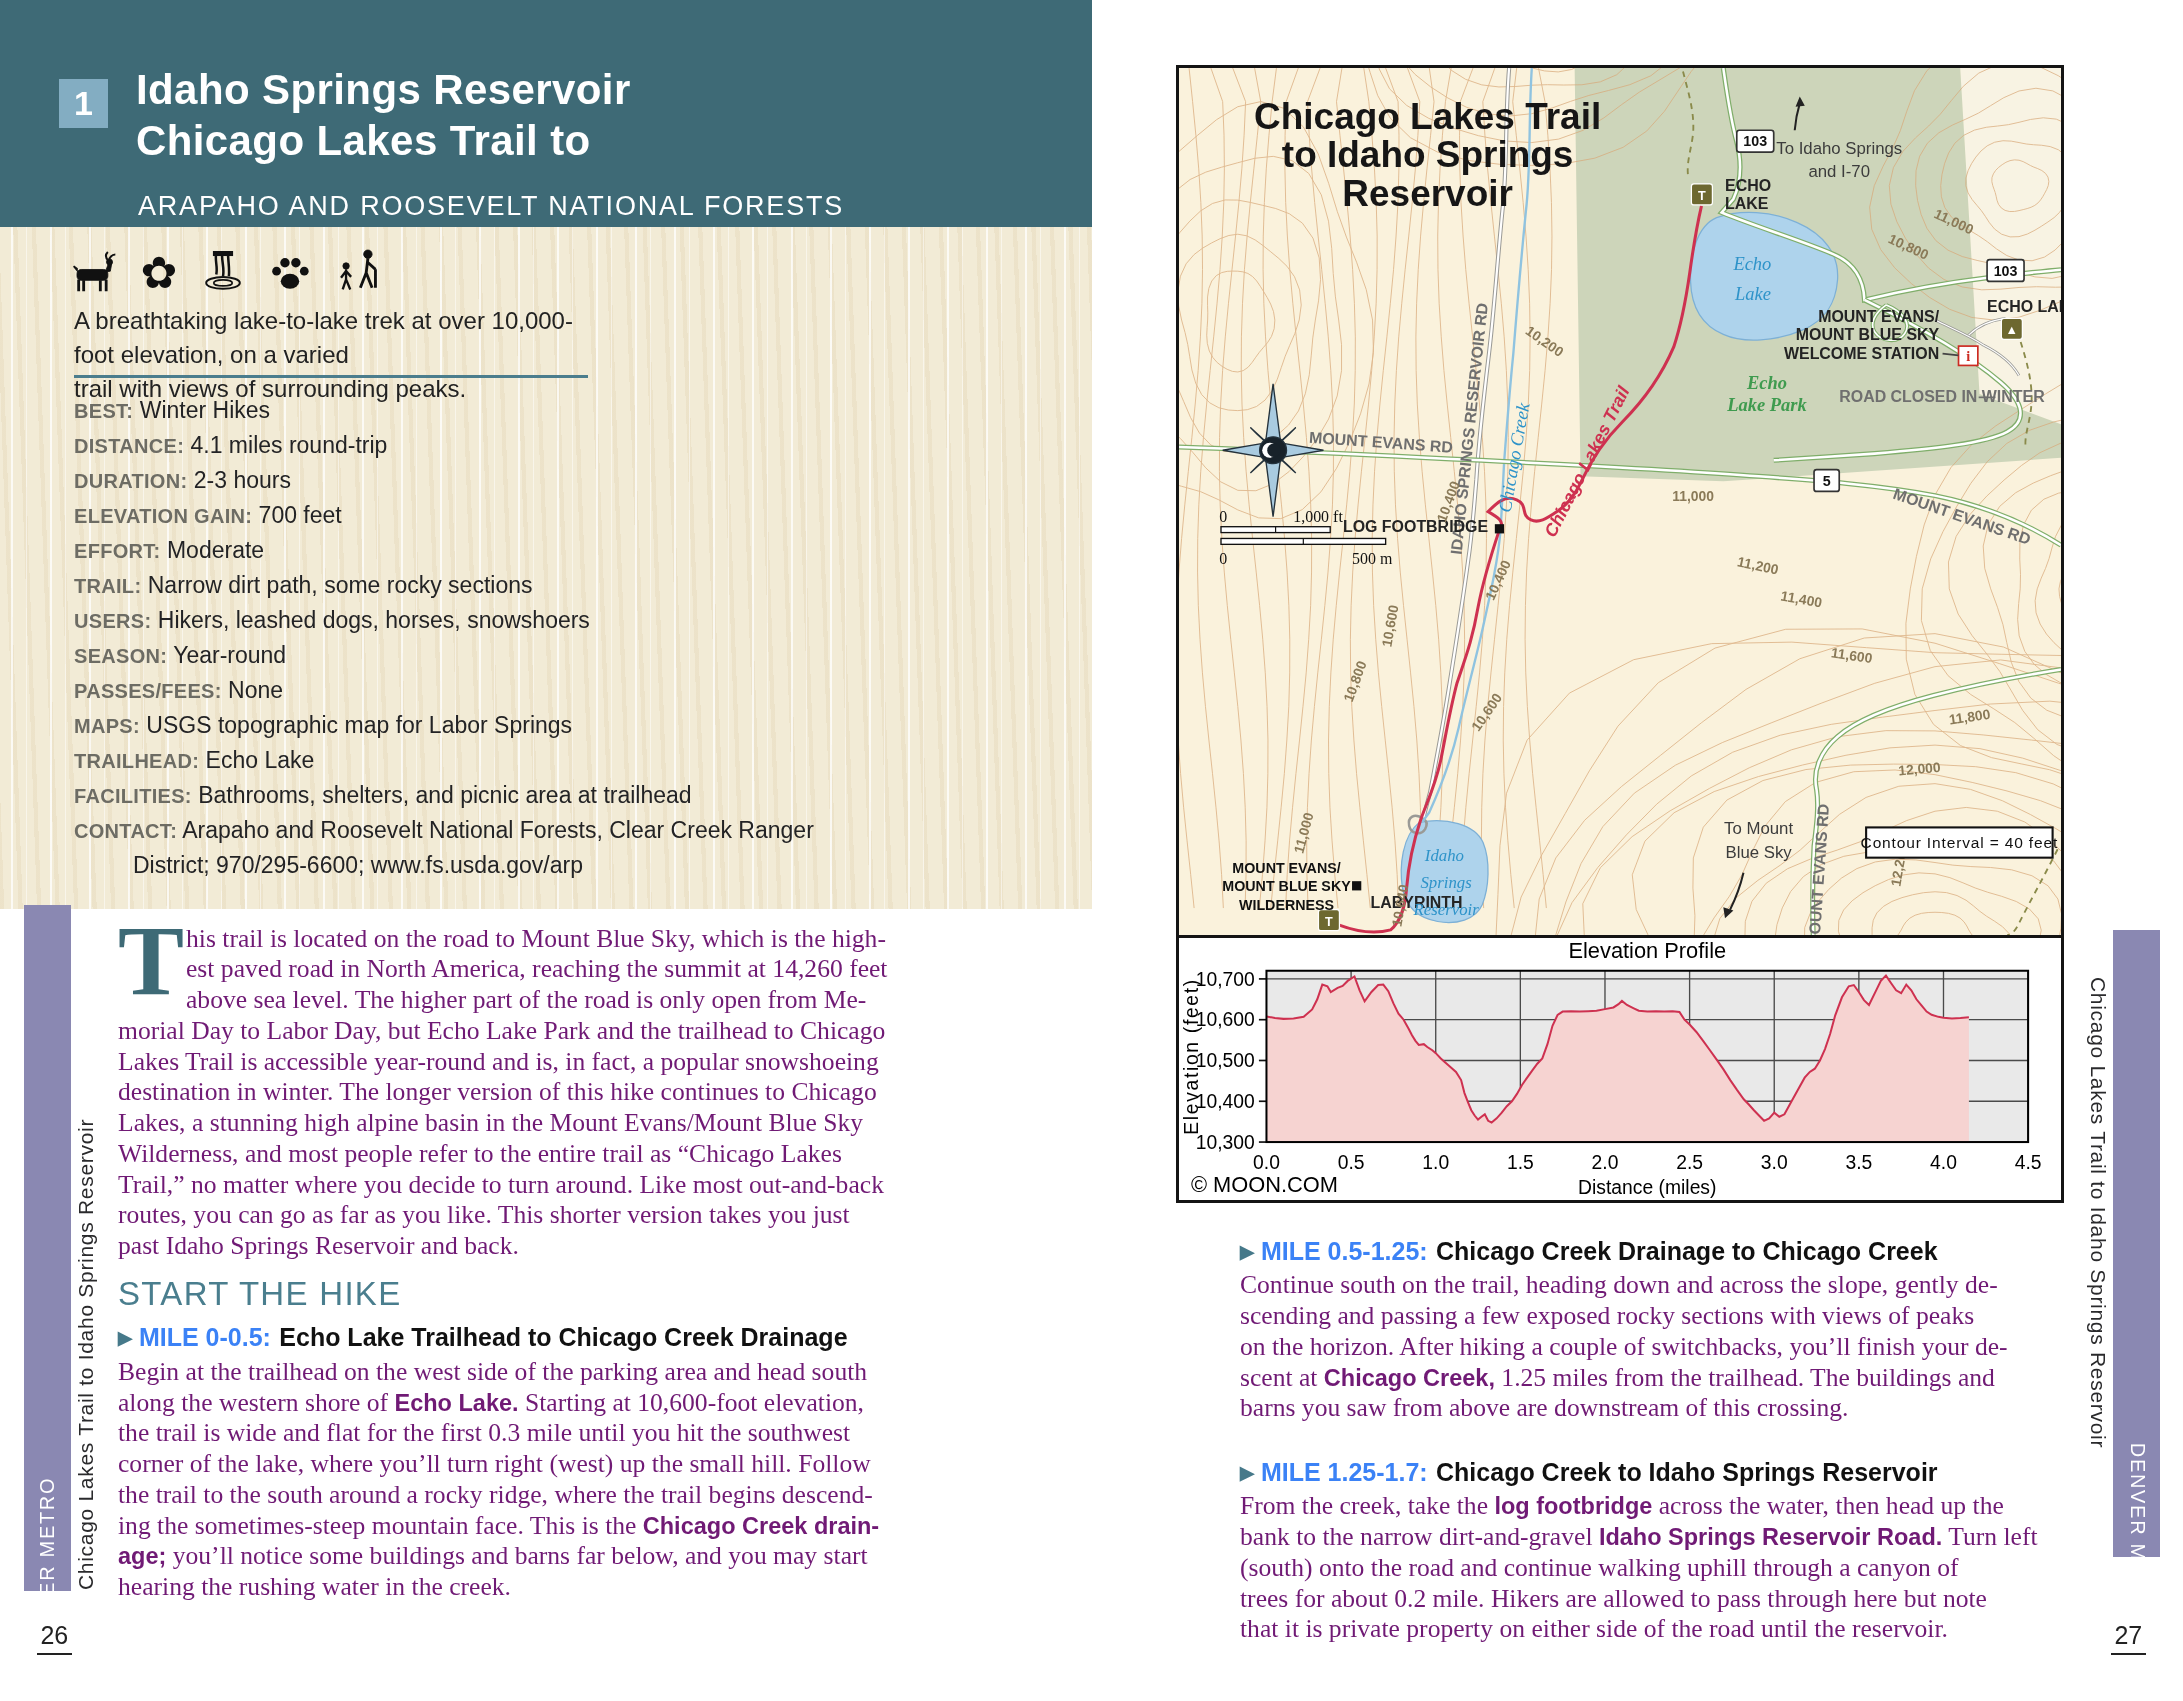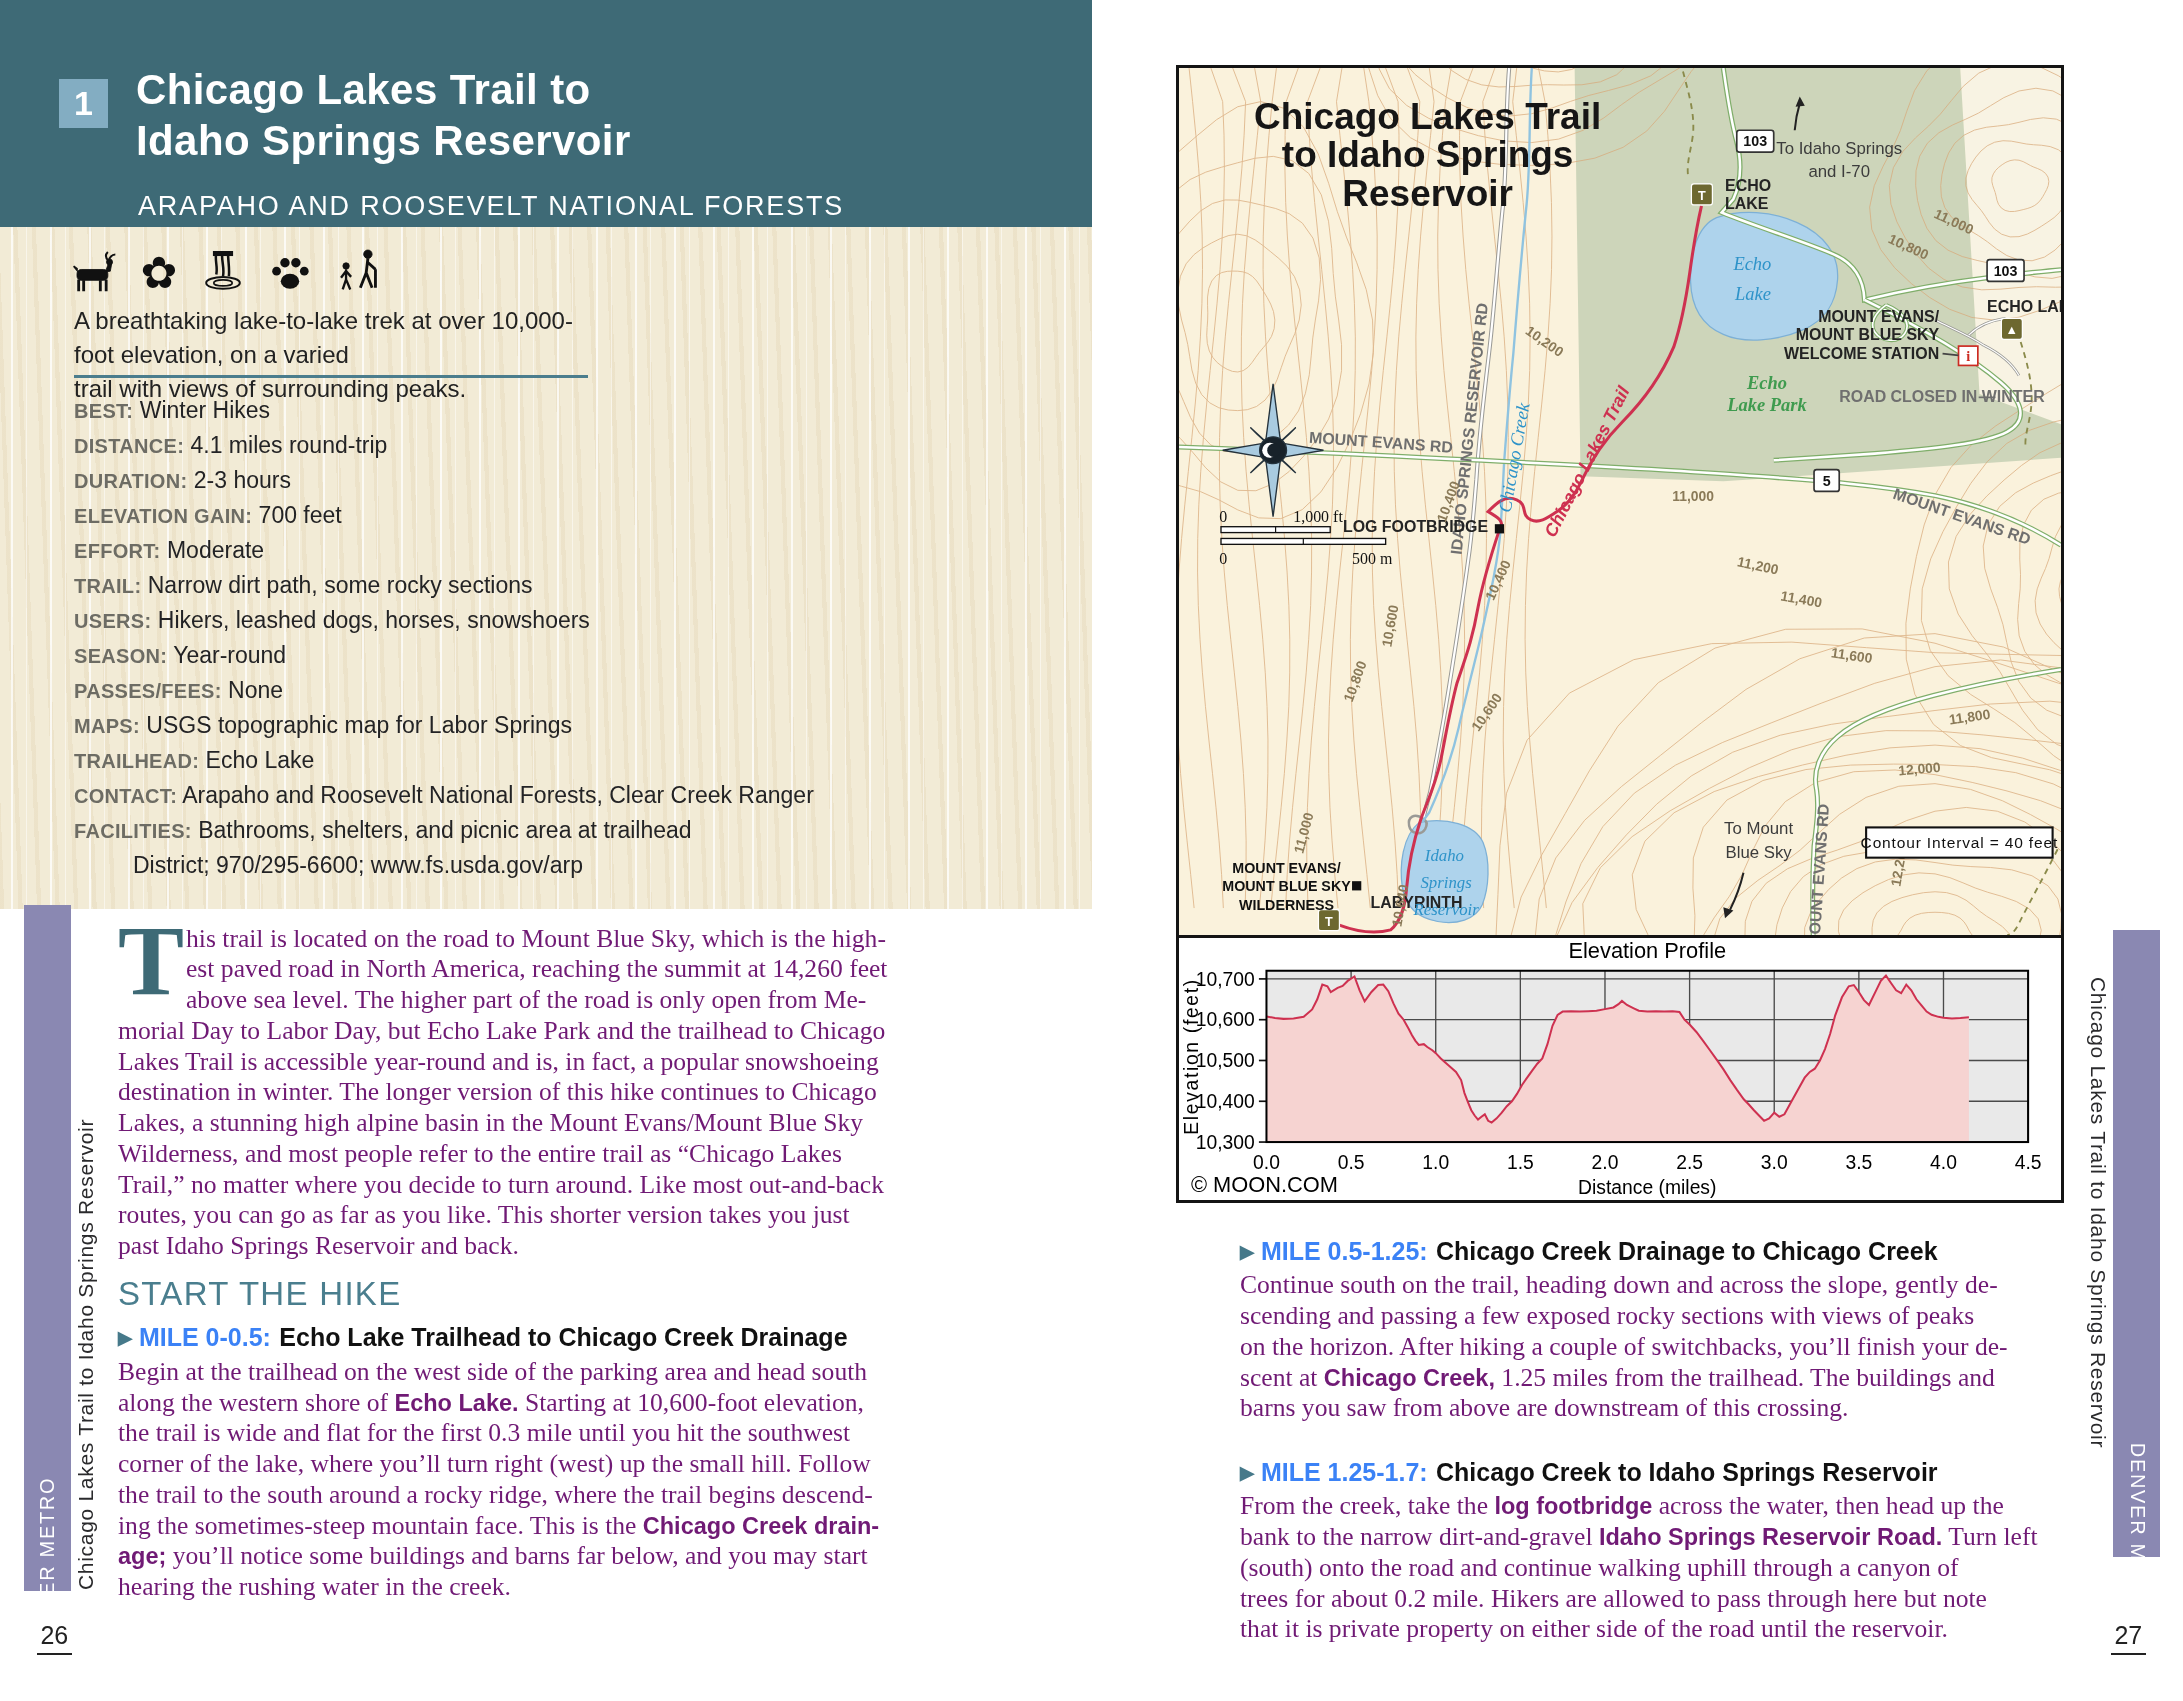--- a/index.html
+++ b/index.html
@@ -63,22 +63,22 @@
   .cibox{font-size:18.5px;fill:#111;letter-spacing:1px;text-anchor:middle;}
 </style>
 </head>
 <body>
 
 <div class="spread">
 
   <header class="lp-header">
     <div class="badge">1</div>
     <div class="h-title">
+      <div>Idaho Springs Reservoir</div>
       <div>Chicago Lakes Trail to</div>
-      <div>Idaho Springs Reservoir</div>
     </div>
     <div class="h-sub">ARAPAHO AND ROOSEVELT NATIONAL FORESTS</div>
   </header>
 
   <div class="wood">
     <div class="icons-row">
       <span>
         <svg width="45" height="42" viewBox="0 0 54 50">
           <g fill="#111" stroke="#111">
             <path d="M8,48 L8,34 M14,48 L14,35 M34,48 L34,35 M41,48 L41,34" stroke-width="3.4" fill="none"></path>
@@ -133,22 +133,22 @@
         <div><span class="sl">DISTANCE:</span><span class="sv"> 4.1 miles round-trip</span></div>
         <div><span class="sl">DURATION:</span><span class="sv"> 2-3 hours</span></div>
         <div><span class="sl">ELEVATION GAIN:</span><span class="sv"> 700 feet</span></div>
         <div><span class="sl">EFFORT:</span><span class="sv"> Moderate</span></div>
         <div><span class="sl">TRAIL:</span><span class="sv"> Narrow dirt path, some rocky sections</span></div>
         <div><span class="sl">USERS:</span><span class="sv"> Hikers, leashed dogs, horses, snowshoers</span></div>
         <div><span class="sl">SEASON:</span><span class="sv"> Year-round</span></div>
         <div><span class="sl">PASSES/FEES:</span><span class="sv"> None</span></div>
         <div><span class="sl">MAPS:</span><span class="sv"> USGS topographic map for Labor Springs</span></div>
         <div><span class="sl">TRAILHEAD:</span><span class="sv"> Echo Lake</span></div>
+        <div><span class="sl">FACILITIES:</span><span class="sv"> Bathrooms, shelters, and picnic area at trailhead</span></div>
         <div><span class="sl">CONTACT:</span><span class="sv"> Arapaho and Roosevelt National Forests, Clear Creek Ranger</span></div>
-        <div><span class="sl">FACILITIES:</span><span class="sv"> Bathrooms, shelters, and picnic area at trailhead</span></div>
         <div class="cont2">District; 970/295-6600; www.fs.usda.gov/arp</div>
       </div>
   </div>
 
   <div class="dropcap">T</div>
   <div id="intro">
       <div class="serifline" style="left: 186px; top: 924px;">his trail is located on the road to Mount Blue Sky, which is the high-</div>
       <div class="serifline" style="left: 186px; top: 954px;">est paved road in North America, reaching the summit at 14,260 feet</div>
       <div class="serifline" style="left: 186px; top: 985px;">above sea level. The higher part of the road is only open from Me-</div>
       <div class="serifline" style="left: 118px; top: 1016px;">morial Day to Labor Day, but Echo Lake Park and the trailhead to Chicago</div>

